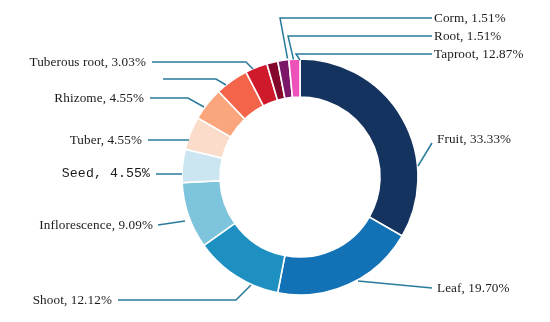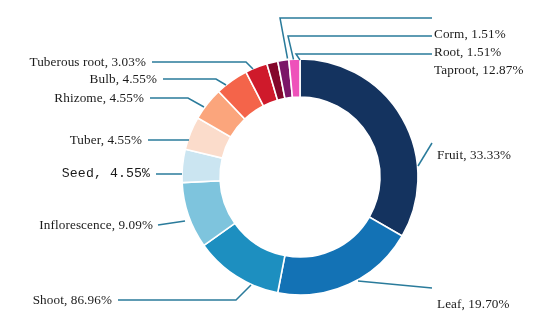--- a/index.html
+++ b/index.html
@@ -43,21 +43,21 @@
   }
   .slice-label {
     position: absolute;
     font-family: "Liberation Serif", "DejaVu Serif", serif;
     font-size: 13.2px;
     color: #1a1a1a;
     white-space: nowrap;
     line-height: 1;
     letter-spacing: 0.1px;
   }
-  .label-right { text-align: left; margin-top: 16px; }
+  .label-right { text-align: left; }
   .label-left  { text-align: right; }
 </style>
 </head>
 <body>
 
 <div id="chart-root">
 
   <svg id="donut-svg" viewBox="0 0 550 322">
     <g id="slices-group">
         <path d="M 300.00 59.00 A 118 118 0 0 1 402.20 235.98 L 369.29 216.99 A 80 80 0 0 0 300.00 97.00 Z" fill="#14335f" class="slice-path"></path>
@@ -88,21 +88,20 @@
       <path class="leader-line" d="M 253 69 L 246 62 L 152 62"></path>
     </g>
   </svg>
 
   <div class="slice-label label-right" style="left:434px; top:11px;">Corm, 1.51%</div>
   <div class="slice-label label-right" style="left:434px; top:29px;">Root, 1.51%</div>
   <div class="slice-label label-right" style="left:434px; top:47px;">Taproot, 12.87%</div>
   <div class="slice-label label-right" style="left:437px; top:132px;">Fruit, 33.33%</div>
   <div class="slice-label label-right" style="left:437px; top:281px;">Leaf, 19.70%</div>
 
-  <div class="slice-label label-left" style="right:438px; top:293px;">Shoot, 86.96%</div>
+  <div class="slice-label label-left" style="right:438px; top:293px;">Shoot, 12.12%</div>
   <div class="slice-label label-left" style="right:397px; top:218px;">Inflorescence, 9.09%</div>
   <div class="slice-label label-left" style="right:400px; top:167px;font-family:Liberation Mono, monospace;">Seed, 4.55%</div>
   <div class="slice-label label-left" style="right:408px; top:133px;">Tuber, 4.55%</div>
   <div class="slice-label label-left" style="right:406px; top:91px;margin-left:35px;">Rhizome, 4.55%</div>
-  <div class="slice-label label-left" style="right:393px; top:72px;">Bulb, 4.55%</div>
   <div class="slice-label label-left" style="right:404px; top:55px;">Tuberous root, 3.03%</div>
 
 </div>
 
 </body></html>

